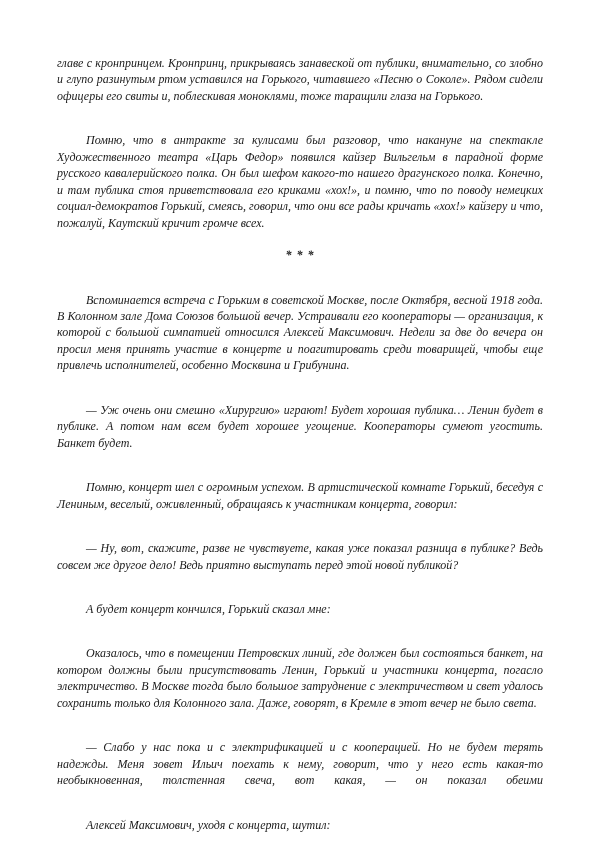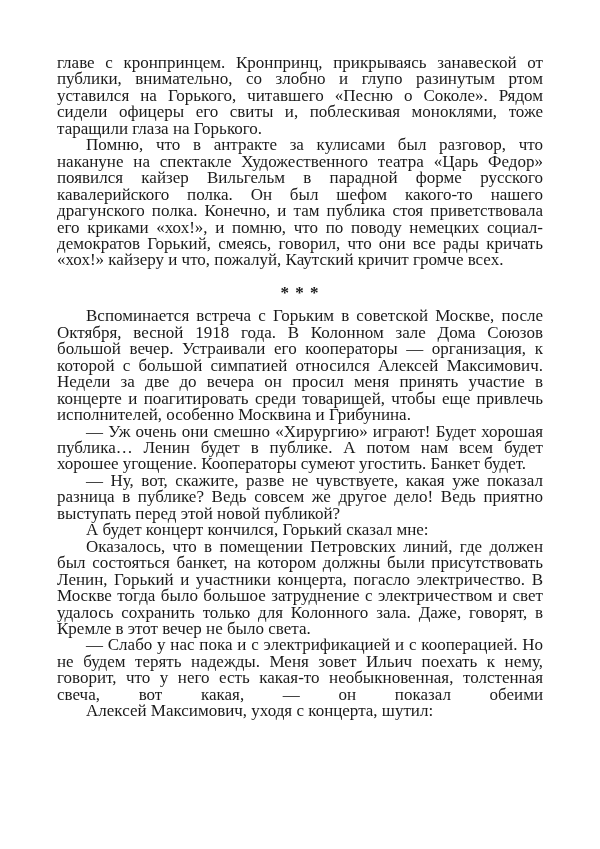--- a/index.html
+++ b/index.html
@@ -3,43 +3,45 @@
 <meta charset="utf-8">
 <style>
   html, body { margin: 0; padding: 0; background: #ffffff; }
   body { width: 600px; height: 849px; overflow: hidden; position: relative; }
   .page {
     position: absolute;
     left: 57px;
     top: 55px;
     width: 486px;
     font-family: "Liberation Serif", serif;
-    font-size: 17px;
+    font-size: 12px;
     line-height: 16.45px;
     color: #1a1a1a;
     text-align: justify;
+    font-style: italic;
   }
   .page p { margin: 0; }
-  .page p.indent { text-indent: 29px; }
+  .page p.indent { text-indent: 29px; margin-top: 28px; }
   .sep {
     text-align: center;
     font-weight: bold;
     margin: 16px 0 7px 0 !important;
     letter-spacing: 1px;
   }
 </style>
 </head>
 <body>
 
 <div class="page">
   <p>главе с кронпринцем. Кронпринц, прикрываясь занавеской от публики, внимательно, со злобно и глупо разинутым ртом уставился на Горького, читавшего «Песню о Соколе». Рядом сидели офицеры его свиты и, поблескивая моноклями, тоже таращили глаза на Горького.</p>
   <p class="indent">Помню, что в антракте за кулисами был разговор, что накануне на спектакле Художественного театра «Царь Федор» появился кайзер Вильгельм в парадной форме русского кавалерийского полка. Он был шефом какого-то нашего драгунского полка. Конечно, и там публика стоя приветствовала его криками «хох!», и помню, что по поводу немецких социал-демократов Горький, смеясь, говорил, что они все рады кричать «хох!» кайзеру и что, пожалуй, Каутский кричит громче всех.</p>
 
   <p class="sep">* * *</p>
 
   <p class="indent">Вспоминается встреча с Горьким в советской Москве, после Октября, весной 1918 года. В Колонном зале Дома Союзов большой вечер. Устраивали его кооператоры — организация, к которой с большой симпатией относился Алексей Максимович. Недели за две до вечера он просил меня принять участие в концерте и поагитировать среди товарищей, чтобы еще привлечь исполнителей, особенно Москвина и Грибунина.</p>
   <p class="indent">— Уж очень они смешно «Хирургию» играют! Будет хорошая публика… Ленин будет в публике. А потом нам всем будет хорошее угощение. Кооператоры сумеют угостить. Банкет будет.</p>
+  <p class="indent">Помню, концерт шел с огромным успехом. В артистической комнате Горький, беседуя с Лениным, веселый, оживленный, обращаясь к участникам концерта, говорил:</p>
   <p class="indent">— Ну, вот, скажите, разве не чувствуете, какая уже показал разница в публике? Ведь совсем же другое дело! Ведь приятно выступать перед этой новой публикой?</p>
   <p class="indent">А будет концерт кончился, Горький сказал мне:</p>
   <p class="indent">Оказалось, что в помещении Петровских линий, где должен был состояться банкет, на котором должны были присутствовать Ленин, Горький и участники концерта, погасло электричество. В Москве тогда было большое затруднение с электричеством и свет удалось сохранить только для Колонного зала. Даже, говорят, в Кремле в этот вечер не было света.</p>
   <p class="indent" style="text-align-last: justify;">— Слабо у нас пока и с электрификацией и с кооперацией. Но не будем терять надежды. Меня зовет Ильич поехать к нему, говорит, что у него есть какая-то необыкновенная, толстенная свеча, вот какая, — он показал обеими</p>
   <p class="indent">Алексей Максимович, уходя с концерта, шутил:</p>
 </div>
 
 </body></html>

